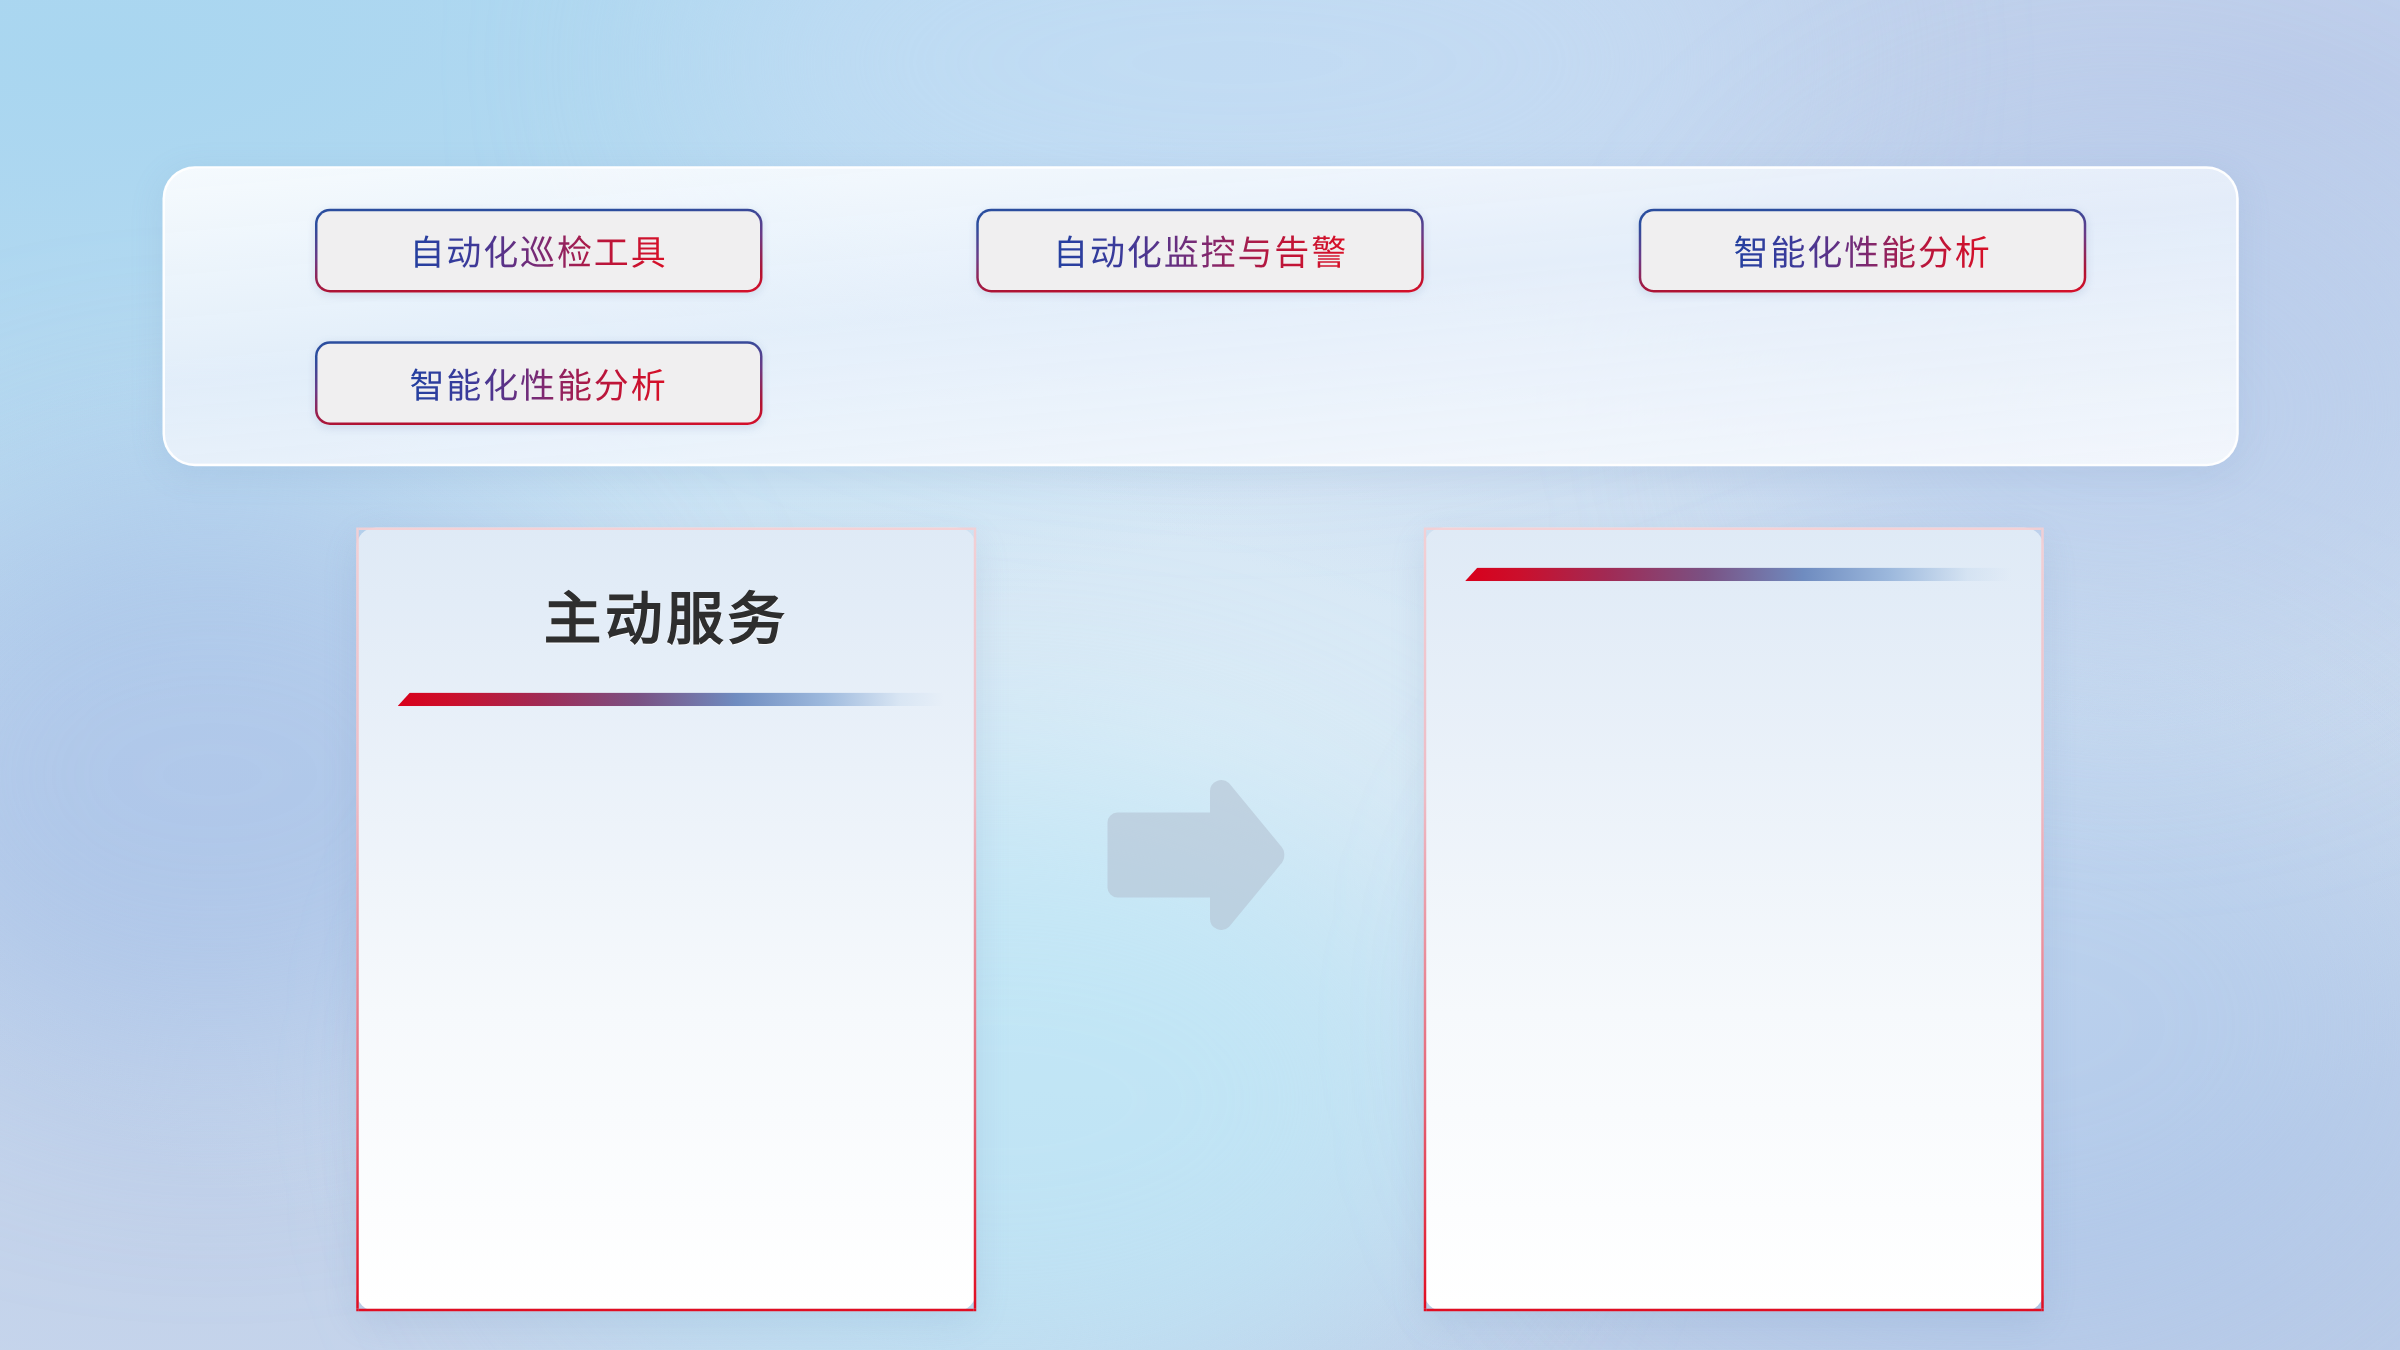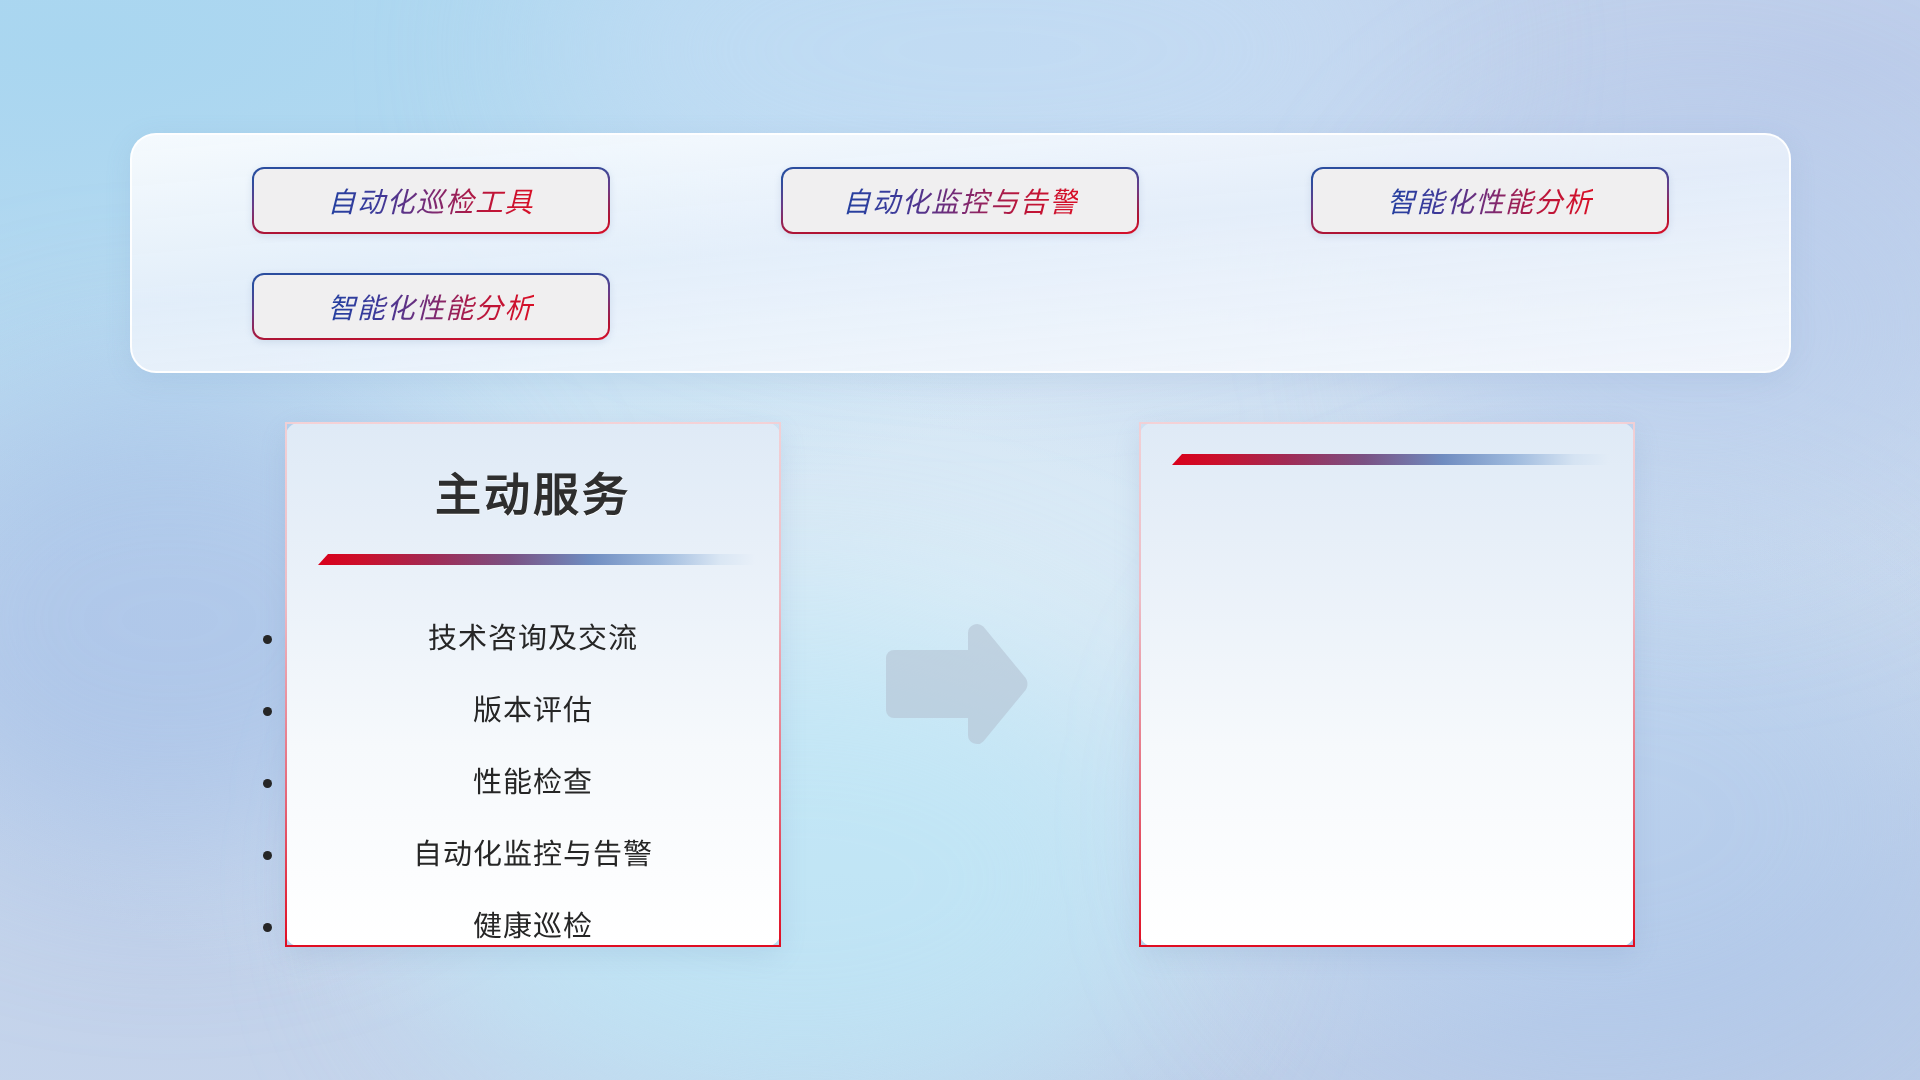--- a/index.html
+++ b/index.html
@@ -51,21 +51,20 @@
     top: 133px;
     width: 1661px;
     height: 240px;
     border-radius: 26px;
     border: 2px solid rgba(255,255,255,.92);
     background: linear-gradient(175deg,
         rgba(255,255,255,.88) 0%,
         rgba(233,241,251,.86) 45%,
         rgba(246,249,253,.92) 100%);
     box-shadow: 0 6px 26px rgba(120,150,190,.16);
-    font-style: italic;
   }
   .pill-grid {
     position: absolute;
     inset: 0;
     display: grid;
     grid-template-columns: repeat(3, 1fr);
     grid-template-rows: repeat(2, 1fr);
     align-items: center;
     justify-items: center;
     padding: 18px 34px;
@@ -103,21 +102,21 @@
     background-clip: text;
     color: transparent;
     -webkit-text-fill-color: transparent;
   }
 
   
   .card {
     position: absolute;
     top: 422px;
     width: 496px;
-    height: 525px;
+    height: 627px;
     border-radius: 16px;
     border: 2px solid;
     border-image: linear-gradient(180deg,
         rgba(243,207,212,.95) 0%,
         rgba(238,170,180,.75) 34%,
         rgba(226,80,100,.90) 74%,
         #e00d22 100%) 1 stretch;
     background: linear-gradient(180deg,
         #dfeaf6 0%, #eaf1f9 30%, #f6f9fc 62%, #ffffff 100%);
     box-shadow: 0 8px 26px rgba(110,145,190,.18);
@@ -225,27 +224,20 @@
     </div>
   </section>
 
   <section class="card card-left">
     <h2 class="card-title">主动服务</h2>
 
     <div class="card-divider">
       <div class="bar"></div>
     </div>
 
-    <ul class="card-list">
-      <li class="card-item">技术咨询及交流</li>
-      <li class="card-item">版本评估</li>
-      <li class="card-item">性能检查</li>
-      <li class="card-item">自动化监控与告警</li>
-      <li class="card-item">健康巡检</li>
-    </ul>
   </section>
 
   <div class="arrow-wrap">
     <svg class="arrow-shape" viewBox="0 0 160 128" xmlns="http://www.w3.org/2000/svg">
       <path d="M10 38 a8 8 0 0 1 8-8 H92 V13 a9 9 0 0 1 15.3-6.4 L148 56 a11 11 0 0 1 0 16 L107.3 121.4 A9 9 0 0 1 92 115 V98 H18 a8 8 0 0 1 -8-8 Z" fill="#b5c4d4" fill-opacity="0.62"></path>
     </svg>
   </div>
 
   <section class="card card-right">
 

